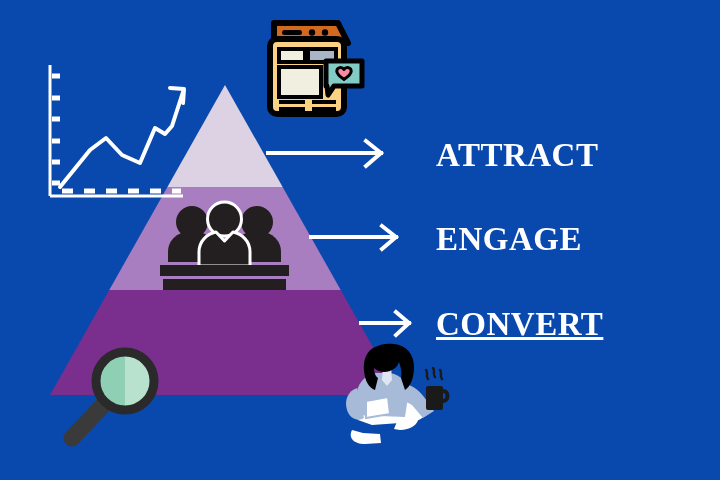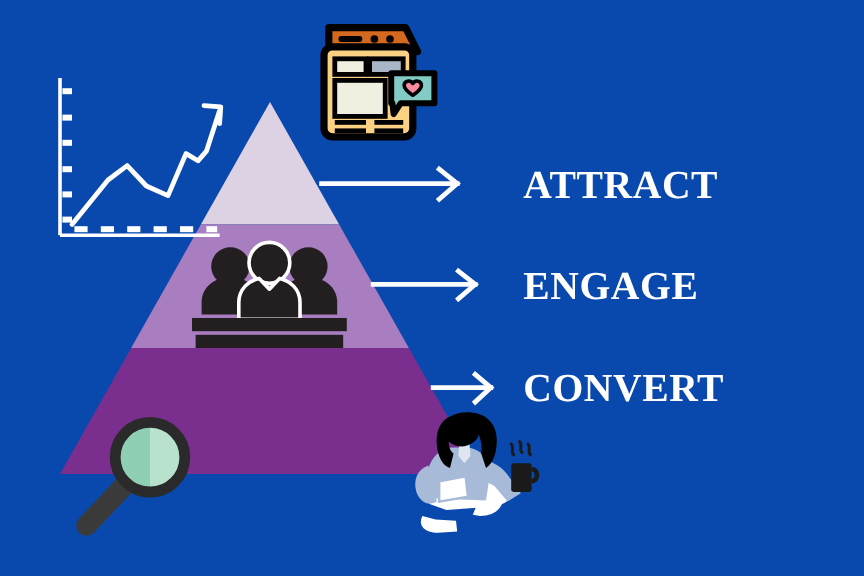--- a/index.html
+++ b/index.html
@@ -28,21 +28,21 @@
     font-family: "Liberation Serif", serif;
     font-weight: bold;
     font-size: 33px;
     letter-spacing: 0.5px;
     white-space: nowrap;
     line-height: 1;
     text-align: center;
   }
   #label-attract { left: 436px; top: 139px; }
   #label-engage  { left: 436px; top: 223px; }
-  #label-convert { left: 436px; top: 308px; }
+  #label-convert { left: 436px; top: 308px; text-decoration: underline; }
 </style>
 </head>
 <body>
 
 <div id="canvas">
 
   <svg class="layer" viewBox="0 0 720 480" width="720" height="480">
     <defs>
       <clipPath id="pyrClip">
         <polygon points="225,85 400,395 50,395"></polygon>

